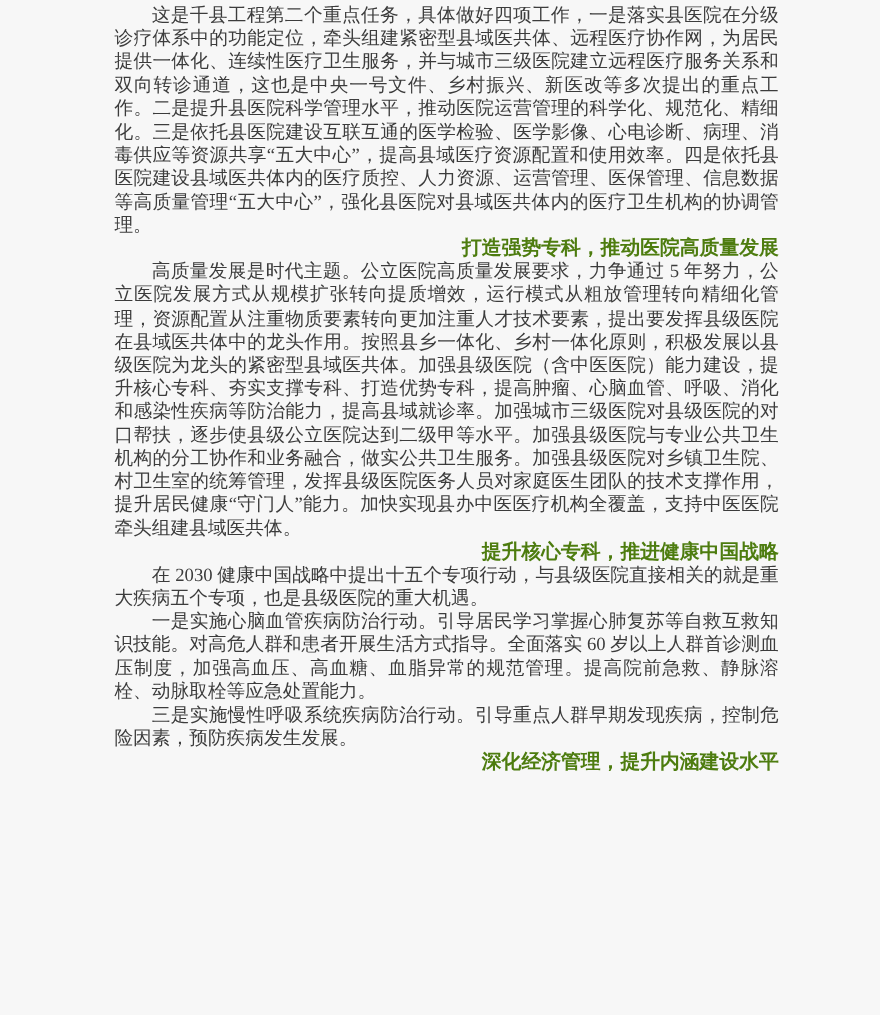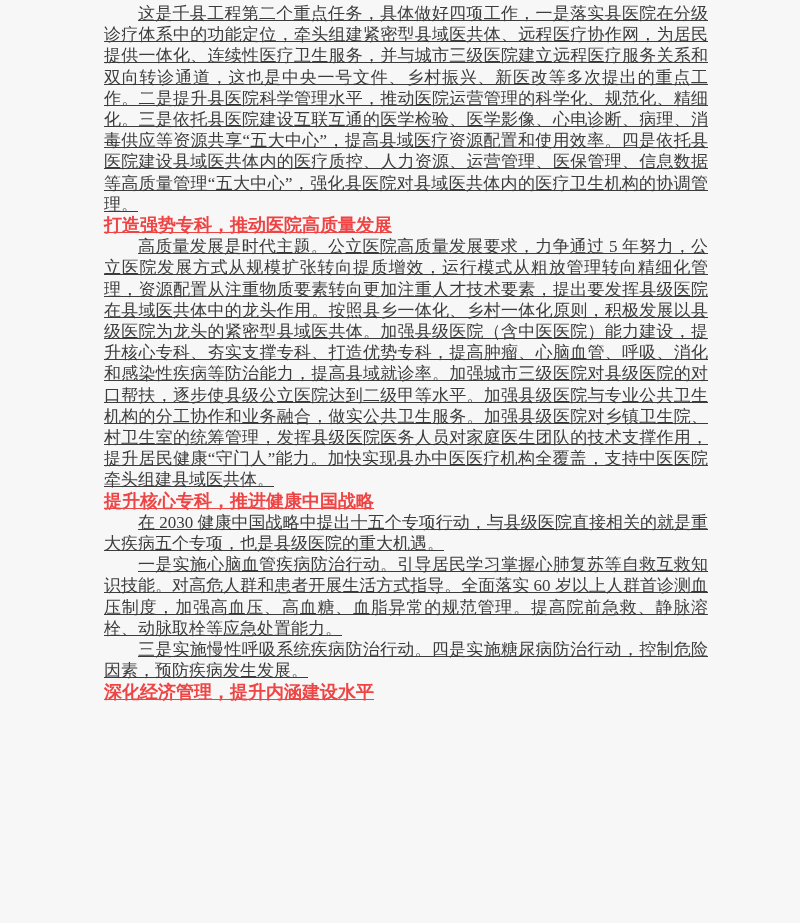--- a/index.html
+++ b/index.html
@@ -19,38 +19,37 @@
     font-family: "Liberation Serif", "DejaVu Serif", serif;
     font-size: 17px;
     line-height: 21.2px;
     color: #3c3c3c;
     text-align: justify;
     text-justify: inter-ideograph;
   }
   .page p {
     margin: 0;
     padding: 0;
-    text-decoration: underline;
   }
   .page p.body {
     text-indent: 2em;
   }
   .page p.heading {
-    text-align: left;
+    text-align: right;
     text-indent: 0;
     font-weight: bold;
     font-size: 18px;
-    color: #ef4444;
+    color: #4d7c0f;
   }
 </style>
 </head>
 <body>
 
 <div class="page" id="doc-page">
     <p class="body">这是千县工程第二个重点任务，具体做好四项工作，一是落实县医院在分级诊疗体系中的功能定位，牵头组建紧密型县域医共体、远程医疗协作网，为居民提供一体化、连续性医疗卫生服务，并与城市三级医院建立远程医疗服务关系和双向转诊通道，这也是中央一号文件、乡村振兴、新医改等多次提出的重点工作。二是提升县医院科学管理水平，推动医院运营管理的科学化、规范化、精细化。三是依托县医院建设互联互通的医学检验、医学影像、心电诊断、病理、消毒供应等资源共享“五大中心”，提高县域医疗资源配置和使用效率。四是依托县医院建设县域医共体内的医疗质控、人力资源、运营管理、医保管理、信息数据等高质量管理“五大中心”，强化县医院对县域医共体内的医疗卫生机构的协调管理。</p>
     <p class="heading">打造强势专科，推动医院高质量发展</p>
     <p class="body">高质量发展是时代主题。公立医院高质量发展要求，力争通过 5 年努力，公立医院发展方式从规模扩张转向提质增效，运行模式从粗放管理转向精细化管理，资源配置从注重物质要素转向更加注重人才技术要素，提出要发挥县级医院在县域医共体中的龙头作用。按照县乡一体化、乡村一体化原则，积极发展以县级医院为龙头的紧密型县域医共体。加强县级医院（含中医医院）能力建设，提升核心专科、夯实支撑专科、打造优势专科，提高肿瘤、心脑血管、呼吸、消化和感染性疾病等防治能力，提高县域就诊率。加强城市三级医院对县级医院的对口帮扶，逐步使县级公立医院达到二级甲等水平。加强县级医院与专业公共卫生机构的分工协作和业务融合，做实公共卫生服务。加强县级医院对乡镇卫生院、村卫生室的统筹管理，发挥县级医院医务人员对家庭医生团队的技术支撑作用，提升居民健康“守门人”能力。加快实现县办中医医疗机构全覆盖，支持中医医院牵头组建县域医共体。</p>
     <p class="heading">提升核心专科，推进健康中国战略</p>
     <p class="body">在 2030 健康中国战略中提出十五个专项行动，与县级医院直接相关的就是重大疾病五个专项，也是县级医院的重大机遇。</p>
     <p class="body">一是实施心脑血管疾病防治行动。引导居民学习掌握心肺复苏等自救互救知识技能。对高危人群和患者开展生活方式指导。全面落实 60 岁以上人群首诊测血压制度，加强高血压、高血糖、血脂异常的规范管理。提高院前急救、静脉溶栓、动脉取栓等应急处置能力。</p>
-    <p class="body">三是实施慢性呼吸系统疾病防治行动。四是实施糖尿病防治行动，控制危险因素，预防疾病发生发展。</p>
+    <p class="body">三是实施慢性呼吸系统疾病防治行动。引导重点人群早期发现疾病，控制危险因素，预防疾病发生发展。</p>
     <p class="heading">深化经济管理，提升内涵建设水平</p>
   </div>
 
 </body></html>

